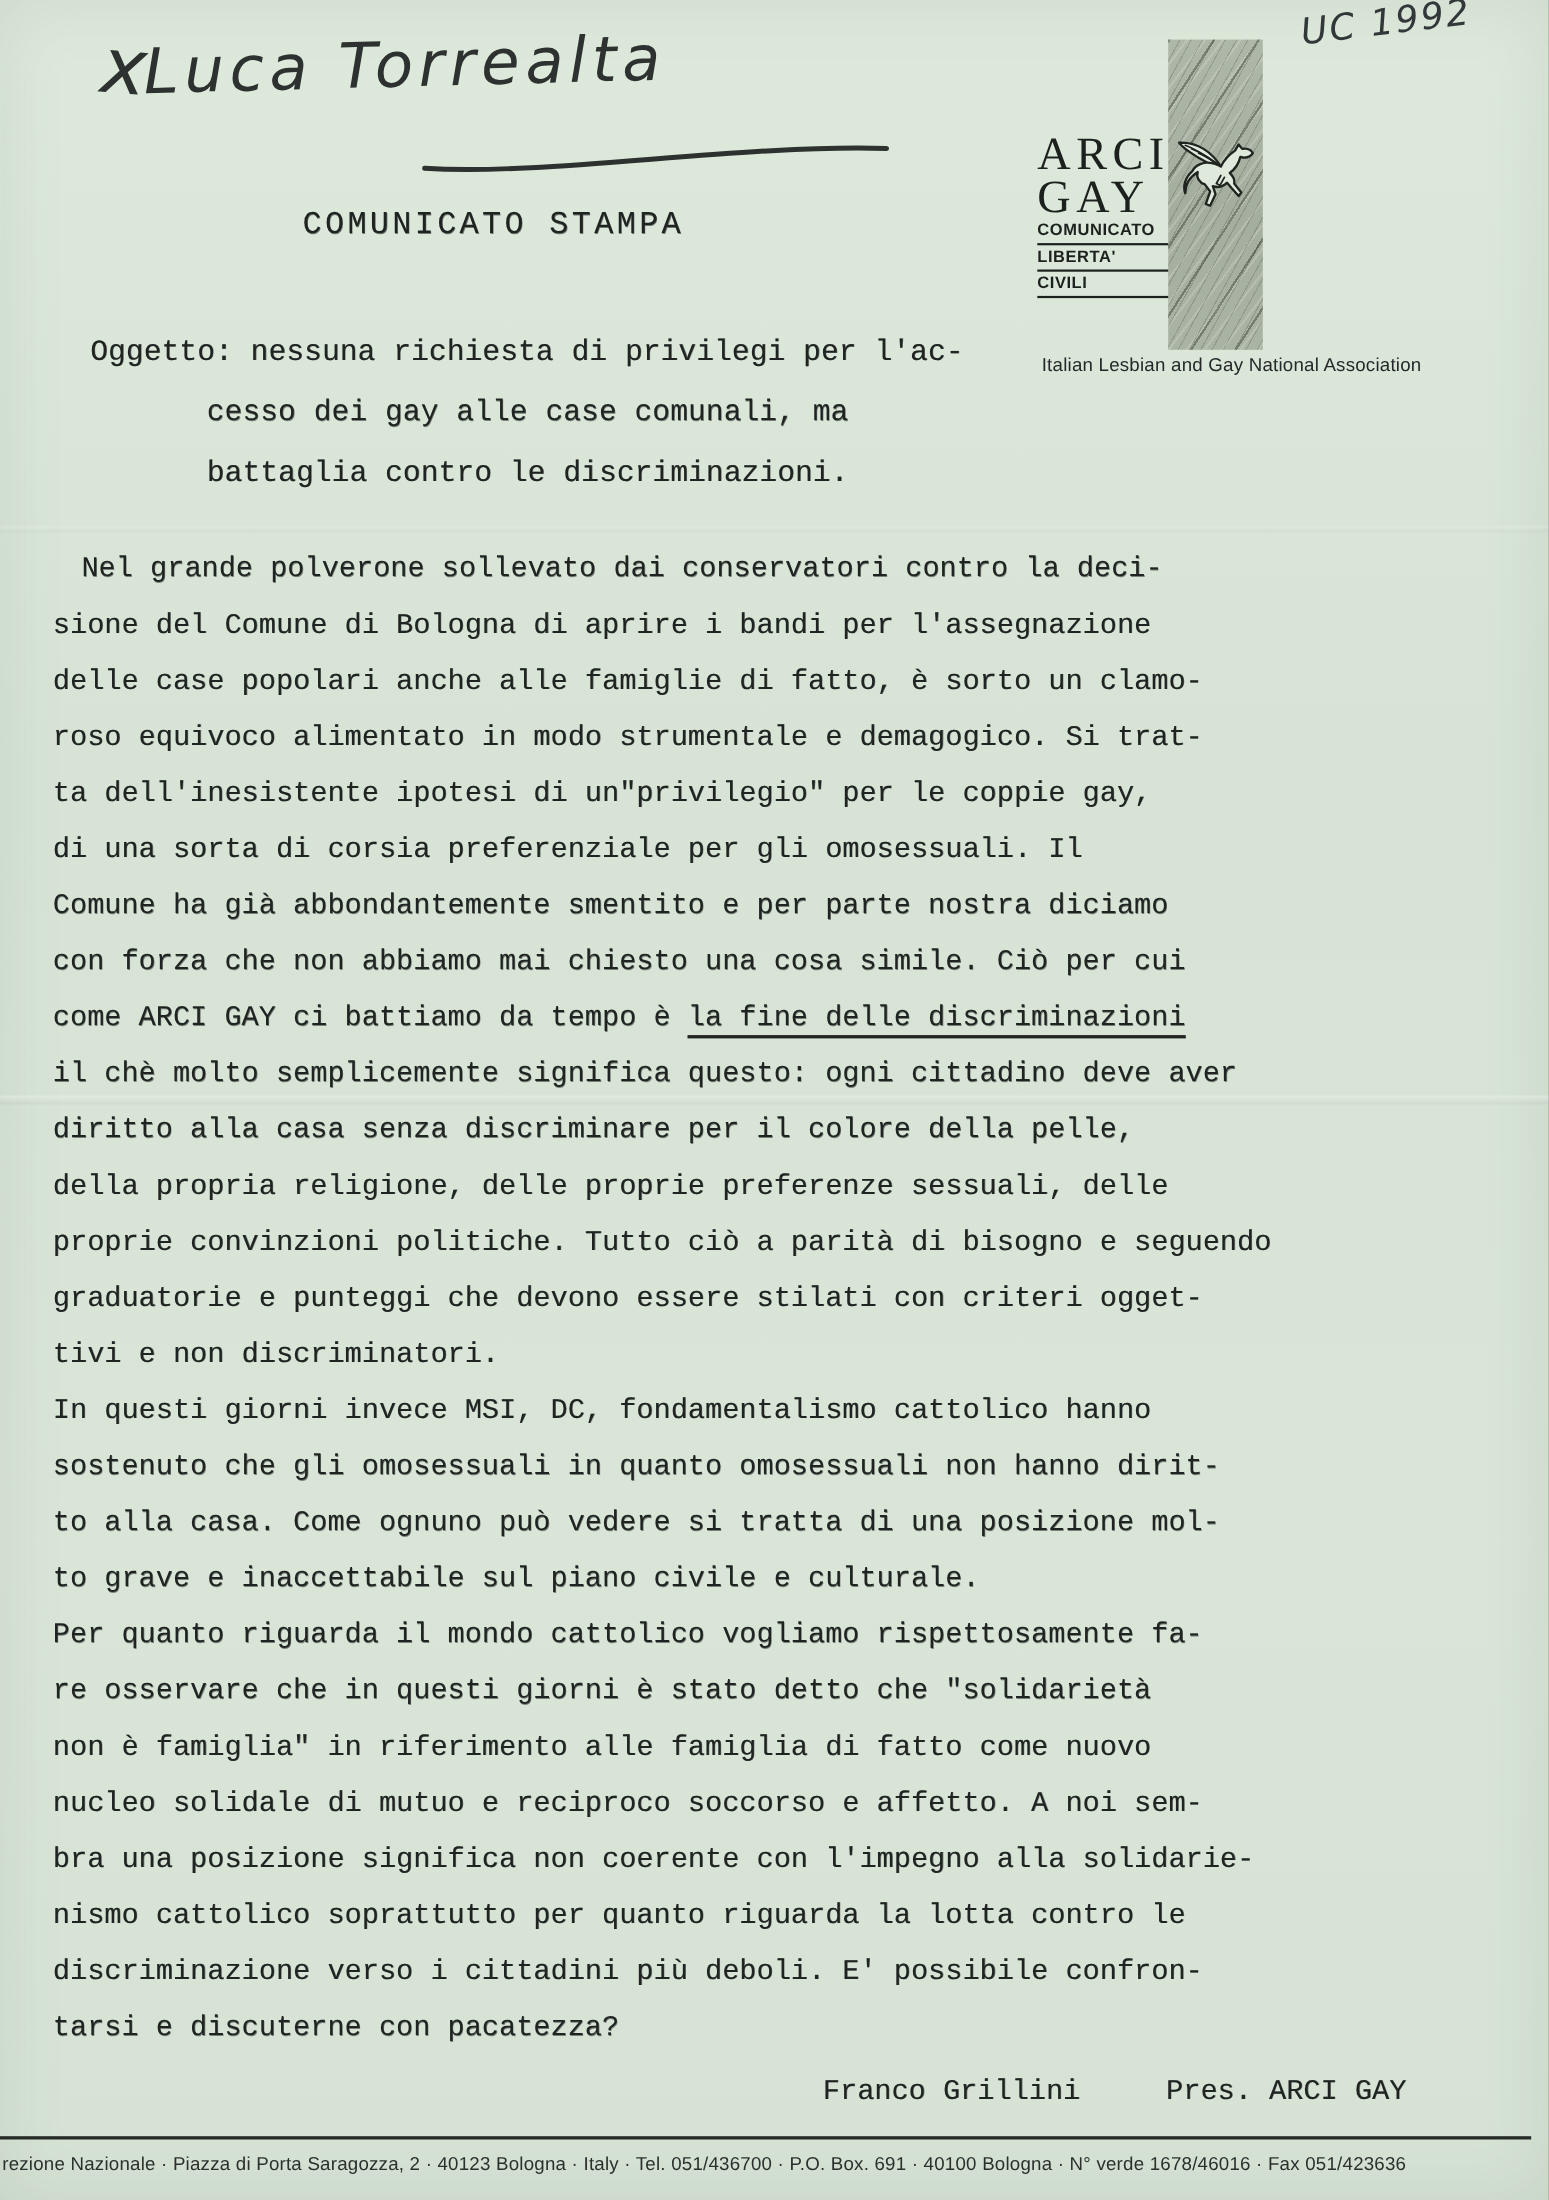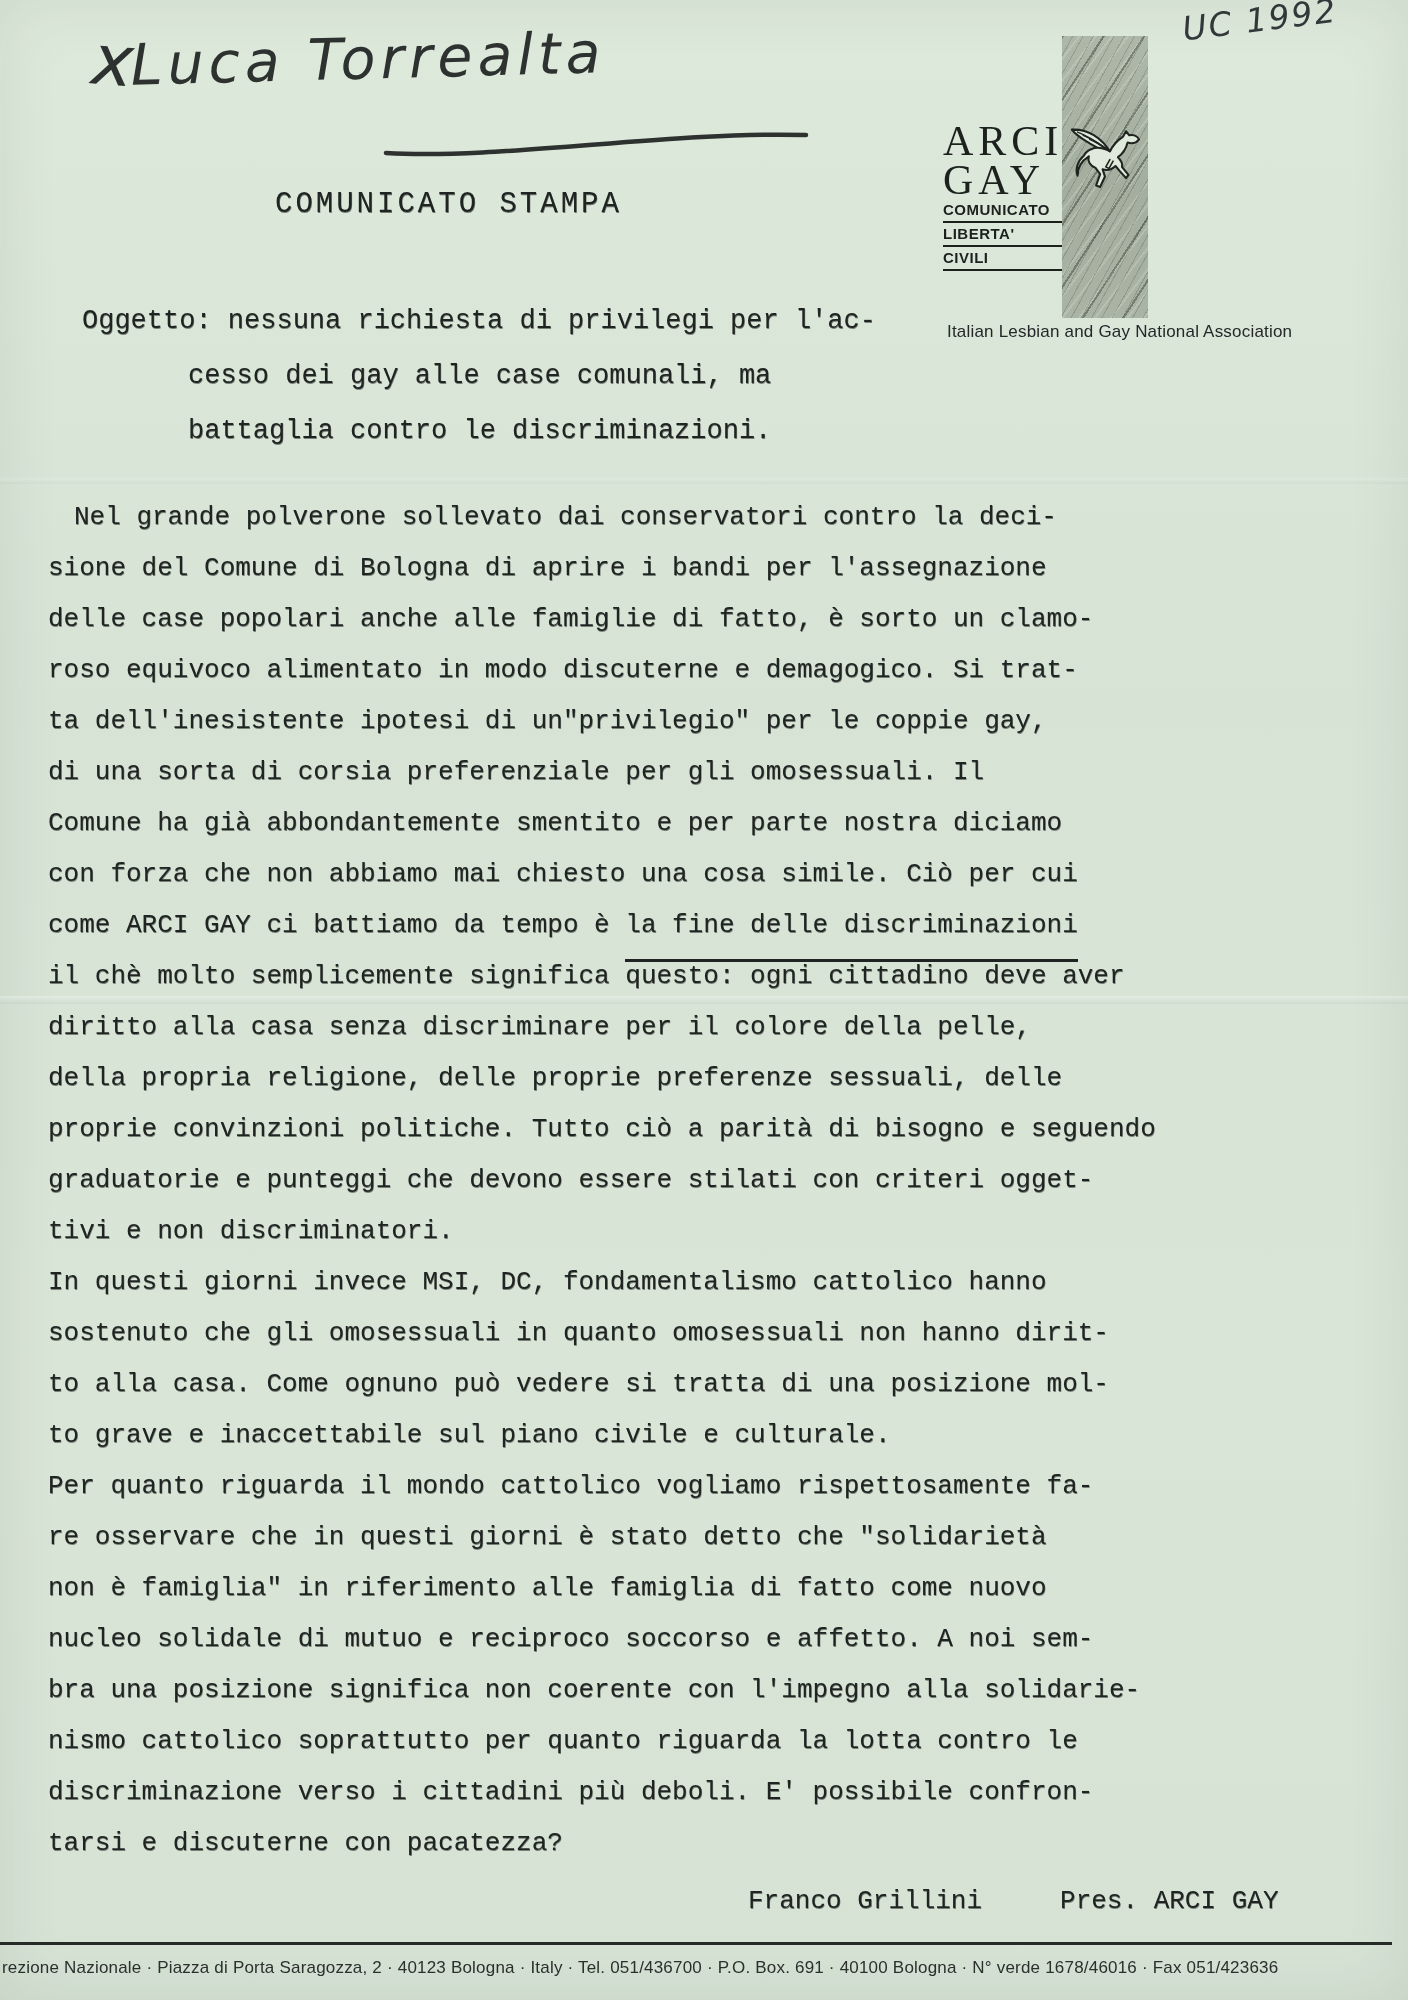--- a/index.html
+++ b/index.html
@@ -67,21 +67,21 @@
   .subject{position:absolute;left:82px;top:294px;font-size:27px;line-height:55px;
     text-shadow:0.5px 0.5px 0.6px rgba(25,30,25,0.5);white-space:nowrap;}
   .subject .cont{padding-left:106px;}
   
   .body-text{
     position:absolute;left:48px;top:492px;
     font-size:26px;line-height:51px;white-space:nowrap;
     text-shadow:0.5px 0.5px 0.6px rgba(25,30,25,0.5);
   }
   .body-text .tline:first-child{padding-left:26px;}
-  .u{border-bottom:3px solid #1f2422;padding-bottom:19px;}
+  .u{border-bottom:3px solid #1f2422;padding-bottom:1px;}
   
   .signature{position:absolute;left:748px;top:1886px;font-size:26px;white-space:nowrap;
     text-shadow:0.5px 0.5px 0.6px rgba(25,30,25,0.5);}
   .sig-title{margin-left:78px;text-align:right;}
   
   .footer{position:absolute;left:0;right:16px;top:1942px;border-top:3px solid #272b28;}
   .footer-text{
     margin-top:13px;padding-left:2px;
     font-family:"Liberation Sans",sans-serif;font-size:17px;
     color:#2b302d;letter-spacing:0.2px;white-space:nowrap;}
@@ -137,21 +137,21 @@
   <div class="subject">
     <div><span>Oggetto:</span> <span>nessuna richiesta di privilegi per l'ac-</span></div>
     <div class="cont">cesso dei gay alle case comunali, ma</div>
     <div class="cont">battaglia contro le discriminazioni.</div>
   </div>
 
   <div class="body-text" id="bodyLines">
       <div class="tline">Nel grande polverone sollevato dai conservatori contro la deci-</div>
       <div class="tline">sione del Comune di Bologna di aprire i bandi per l'assegnazione</div>
       <div class="tline">delle case popolari anche alle famiglie di fatto, è sorto un clamo-</div>
-      <div class="tline">roso equivoco alimentato in modo discuterne e demagogico. Si trat-</div>
+      <div class="tline">roso equivoco alimentato in modo strumentale e demagogico. Si trat-</div>
       <div class="tline">ta dell'inesistente ipotesi di un"privilegio" per le coppie gay,</div>
       <div class="tline">di una sorta di corsia preferenziale per gli omosessuali. Il</div>
       <div class="tline">Comune ha già abbondantemente smentito e per parte nostra diciamo</div>
       <div class="tline">con forza che non abbiamo mai chiesto una cosa simile. Ciò per cui</div>
       <div class="tline"><span>come ARCI GAY ci battiamo da tempo è </span><span class="u">la fine delle discriminazioni</span></div>
       <div class="tline">il chè molto semplicemente significa questo: ogni cittadino deve aver</div>
       <div class="tline">diritto alla casa senza discriminare per il colore della pelle,</div>
       <div class="tline">della propria religione, delle proprie preferenze sessuali, delle</div>
       <div class="tline">proprie convinzioni politiche. Tutto ciò a parità di bisogno e seguendo</div>
       <div class="tline">graduatorie e punteggi che devono essere stilati con criteri ogget-</div>

